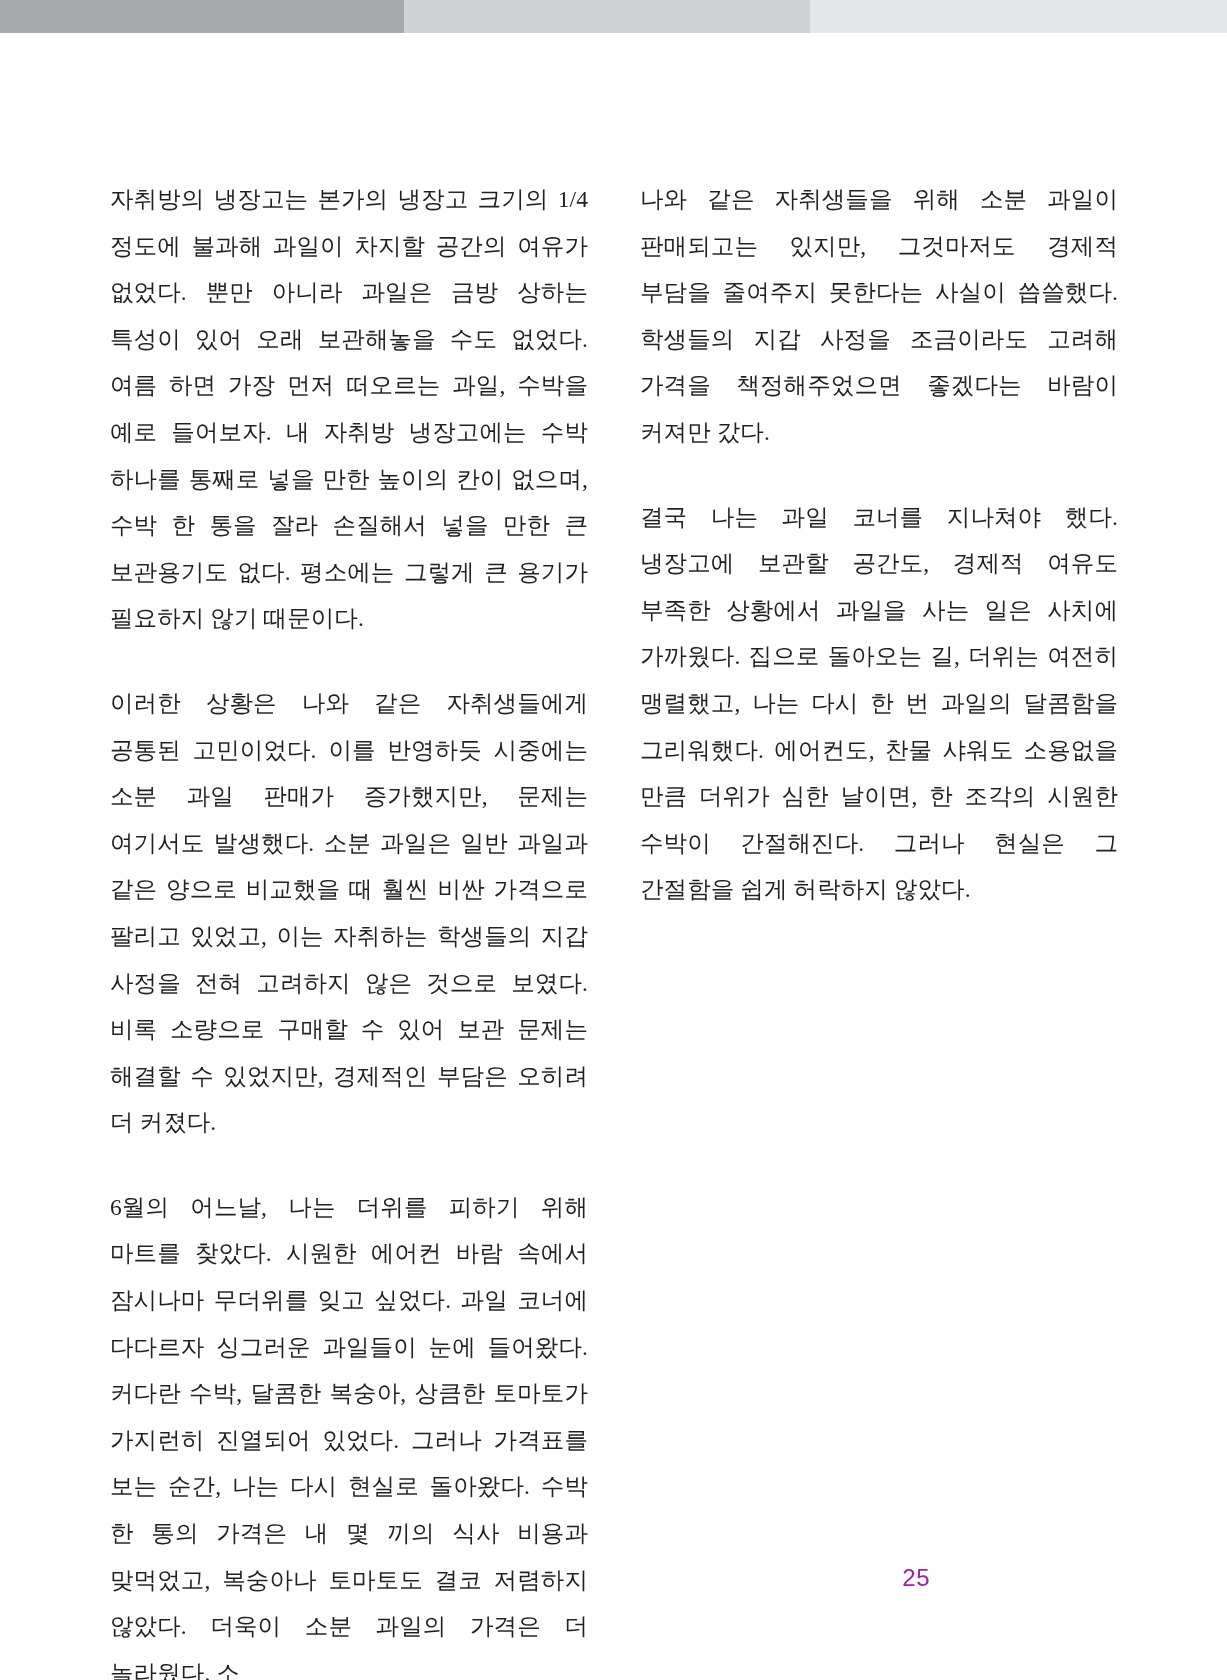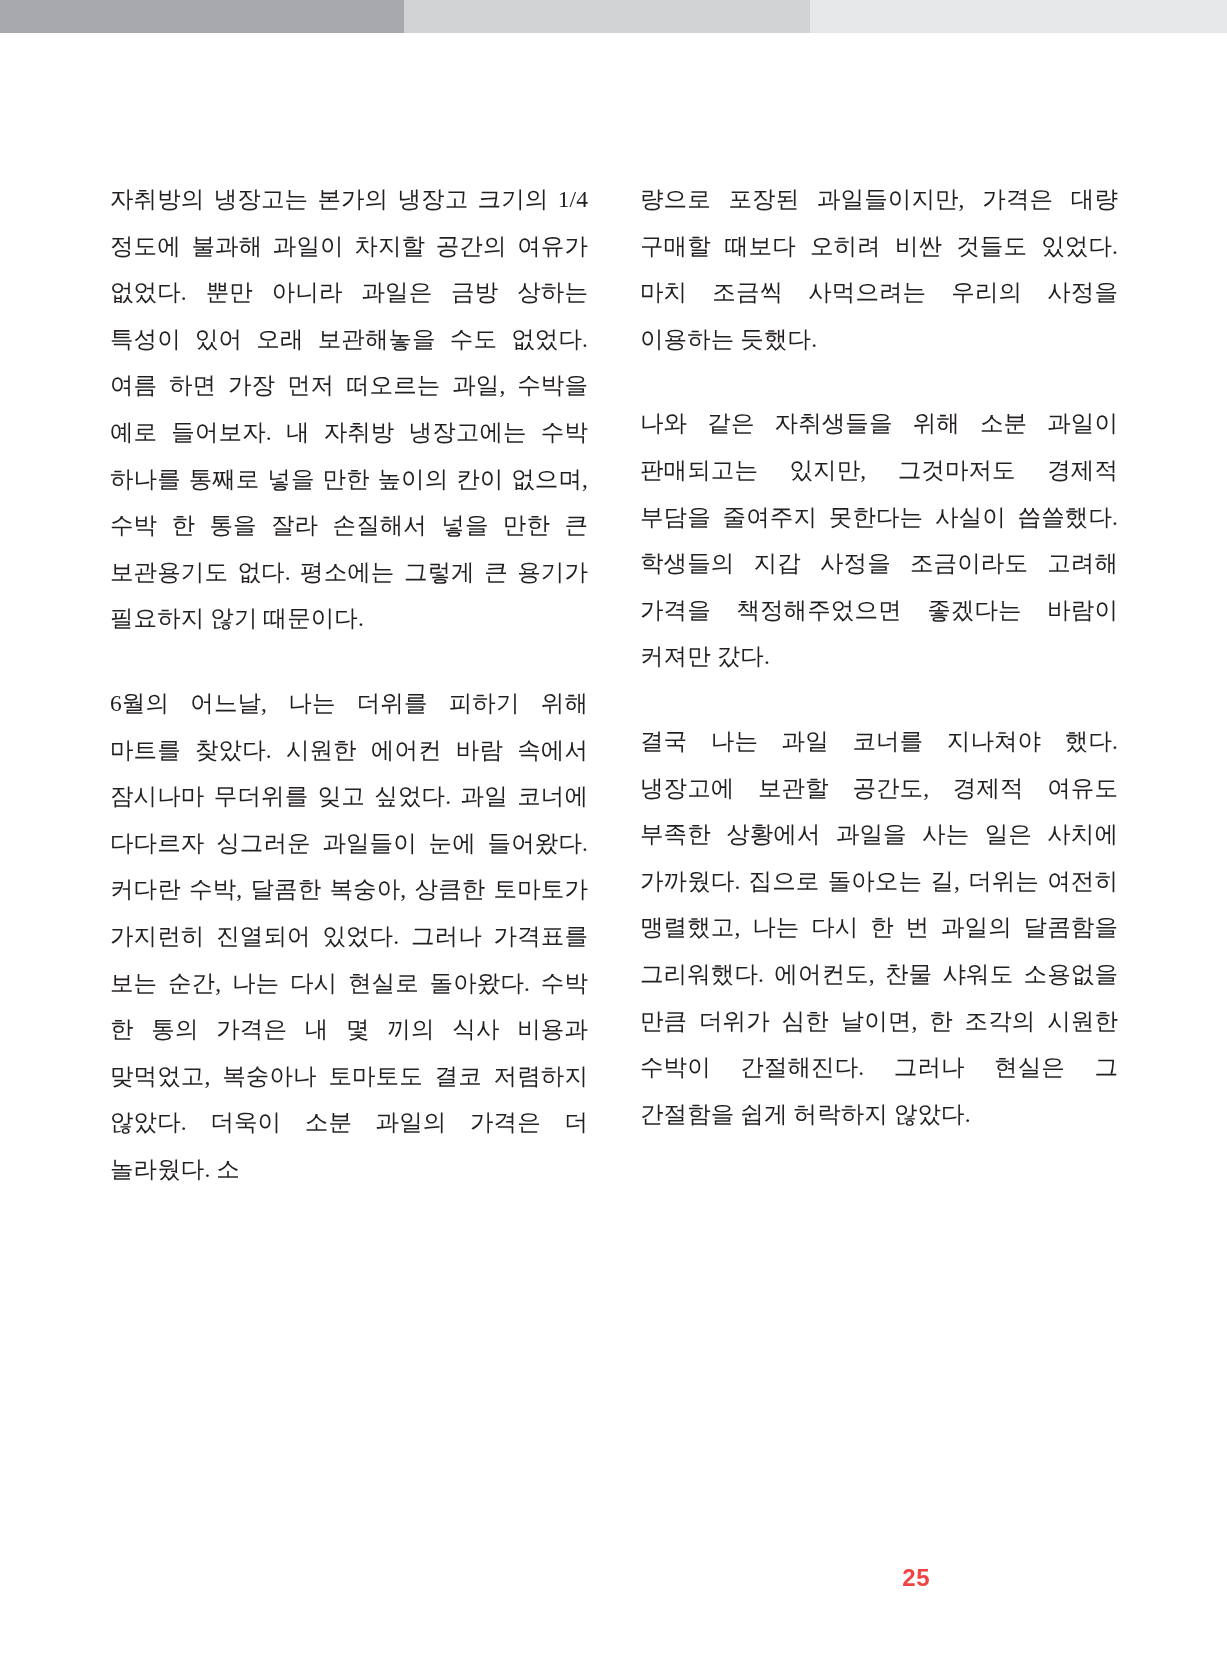--- a/index.html
+++ b/index.html
@@ -81,45 +81,45 @@
   }
   .endmark svg { display: block; }
 
   
   #page-number {
     position: absolute;
     right: 110px;
     bottom: 88px;
     font-family: "Liberation Sans", sans-serif;
     font-size: 24px;
-    font-weight: bold;
-    color: #ef4444;
+    font-weight: normal;
+    color: #a21caf;
     letter-spacing: 0.5px;
   }
 </style>
 </head>
 <body>
 
 <div id="page">
 
   <div id="top-bands">
     <div class="band band-1"></div>
     <div class="band band-2"></div>
     <div class="band band-3"></div>
   </div>
 
   <div id="columns">
 
     <div class="column column-left">
       <p class="para">자취방의 냉장고는 본가의 냉장고 크기의 1/4 정도에 불과해 과일이 차지할 공간의 여유가 없었다. 뿐만 아니라 과일은 금방 상하는 특성이 있어 오래 보관해놓을 수도 없었다. 여름 하면 가장 먼저 떠오르는 과일, 수박을 예로 들어보자. 내 자취방 냉장고에는 수박 하나를 통째로 넣을 만한 높이의 칸이 없으며, 수박 한 통을 잘라 손질해서 넣을 만한 큰 보관용기도 없다. 평소에는 그렇게 큰 용기가 필요하지 않기 때문이다.</p>
+      <p class="para">이러한 상황은 나와 같은 자취생들에게 공통된 고민이었다. 이를 반영하듯 시중에는 소분 과일 판매가 증가했지만, 문제는 여기서도 발생했다. 소분 과일은 일반 과일과 같은 양으로 비교했을 때 훨씬 비싼 가격으로 팔리고 있었고, 이는 자취하는 학생들의 지갑 사정을 전혀 고려하지 않은 것으로 보였다. 비록 소량으로 구매할 수 있어 보관 문제는 해결할 수 있었지만, 경제적인 부담은 오히려 더 커졌다.</p>
       <p class="para">6월의 어느날, 나는 더위를 피하기 위해 마트를 찾았다. 시원한 에어컨 바람 속에서 잠시나마 무더위를 잊고 싶었다. 과일 코너에 다다르자 싱그러운 과일들이 눈에 들어왔다. 커다란 수박, 달콤한 복숭아, 상큼한 토마토가 가지런히 진열되어 있었다. 그러나 가격표를 보는 순간, 나는 다시 현실로 돌아왔다. 수박 한 통의 가격은 내 몇 끼의 식사 비용과 맞먹었고, 복숭아나 토마토도 결코 저렴하지 않았다. 더욱이 소분 과일의 가격은 더 놀라웠다. 소</p>
     </div>
 
     <div class="column column-right">
-      <p class="para">량으로 포장된 과일들이지만, 가격은 대량 구매할 때보다 오히려 비싼 것들도 있었다. 마치 조금씩 사먹으려는 우리의 사정을 이용하는 듯했다.</p>
       <p class="para">나와 같은 자취생들을 위해 소분 과일이 판매되고는 있지만, 그것마저도 경제적 부담을 줄여주지 못한다는 사실이 씁쓸했다. 학생들의 지갑 사정을 조금이라도 고려해 가격을 책정해주었으면 좋겠다는 바람이 커져만 갔다.</p>
       <p class="para">결국 나는 과일 코너를 지나쳐야 했다. 냉장고에 보관할 공간도, 경제적 여유도 부족한 상황에서 과일을 사는 일은 사치에 가까웠다. 집으로 돌아오는 길, 더위는 여전히 맹렬했고, 나는 다시 한 번 과일의 달콤함을 그리워했다. 에어컨도, 찬물 샤워도 소용없을 만큼 더위가 심한 날이면, 한 조각의 시원한 수박이 간절해진다. 그러나 현실은 그 간절함을 쉽게 허락하지 않았다.</p>
     </div>
 
   </div>
 
   <div id="page-number">25</div>
 
 </div>
 

